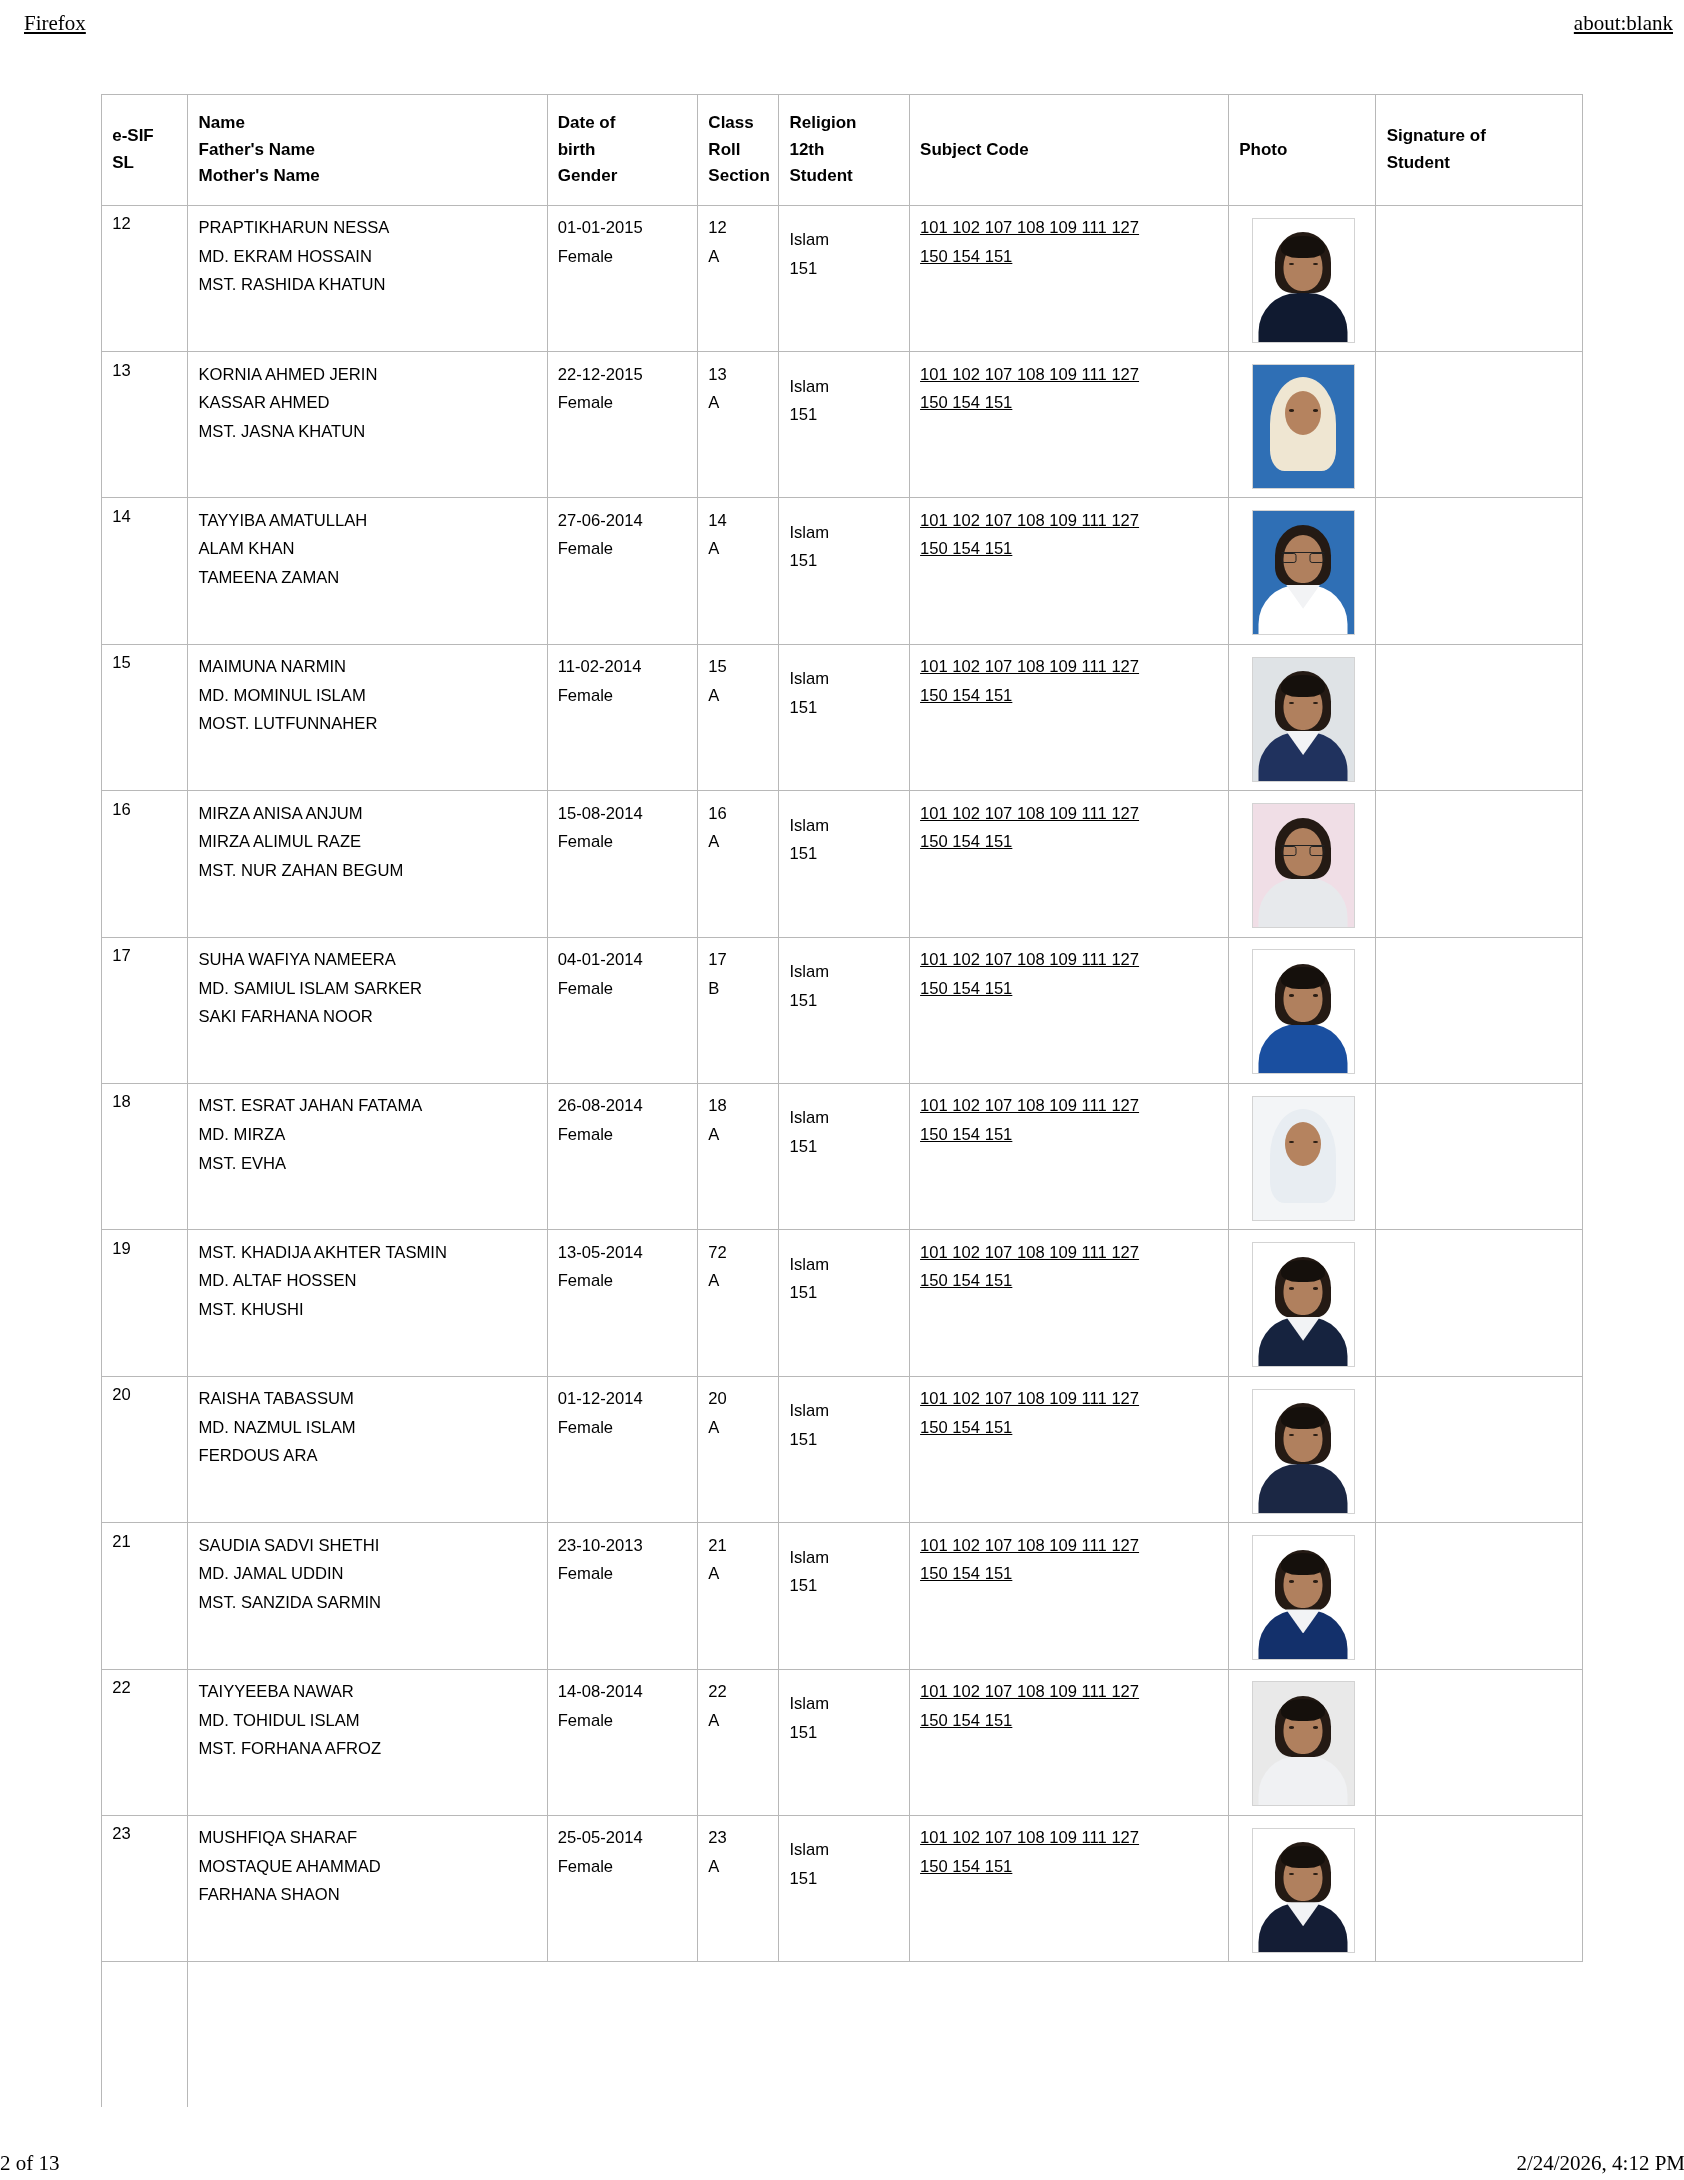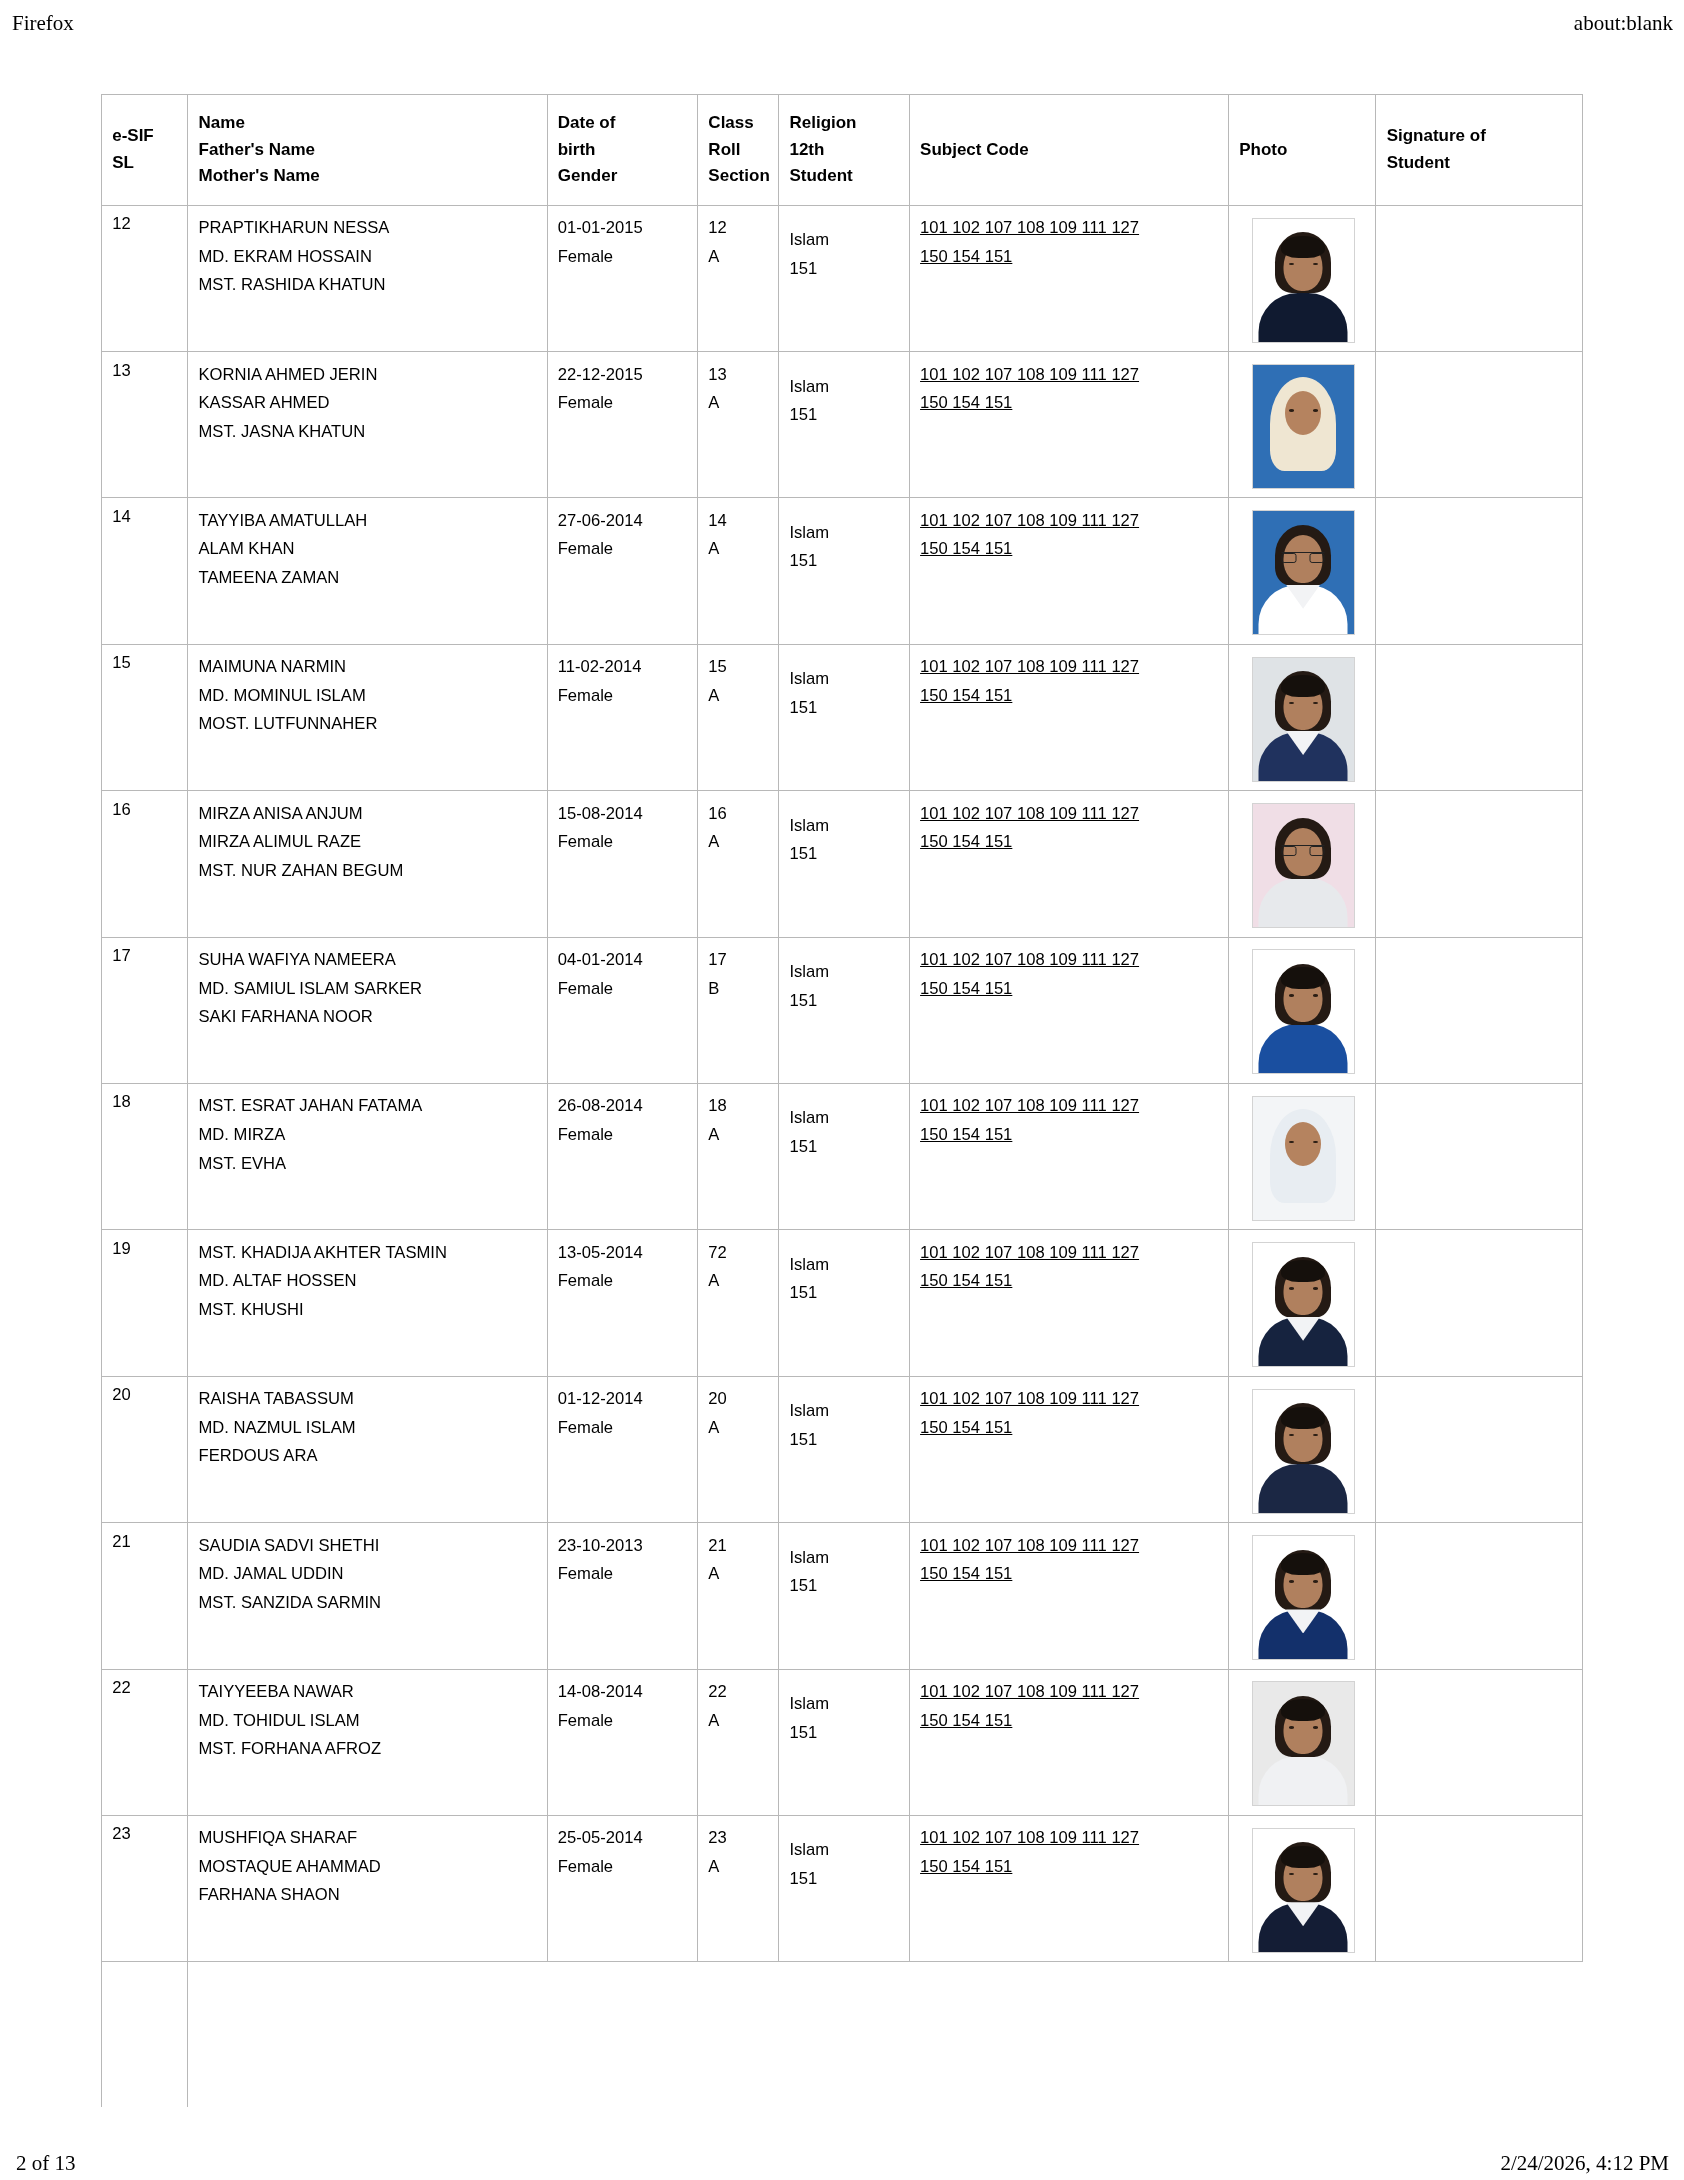--- a/index.html
+++ b/index.html
@@ -11,41 +11,42 @@
     width: 1685px;
     height: 2181px;
     font-family: "Liberation Sans", sans-serif;
     color: #000000;
     position: relative;
     overflow: hidden;
   }
   .page-header {
     position: absolute;
     top: 0;
-    left: 0;
+    left: 12px;
     right: 0;
     height: 41px;
     display: flex;
     justify-content: space-between;
     align-items: center;
     padding: 5.1px 12px 0 12px;
     box-sizing: border-box;
     font-family: "Liberation Serif", serif;
     font-size: 21px;
     color: #000;
+    text-decoration: underline;
   }
   .page-footer {
     position: absolute;
     bottom: 5.1px;
     left: 0;
     right: 0;
     display: flex;
     justify-content: space-between;
     align-items: center;
-    padding: 0 16px;
+    padding: 0 0;
     box-sizing: border-box;
     font-family: "Liberation Serif", serif;
     font-size: 21px;
     color: #000;
   }
   .sheet {
     position: absolute;
     top: 94px;
     left: 101px;
     width: 1482px;

